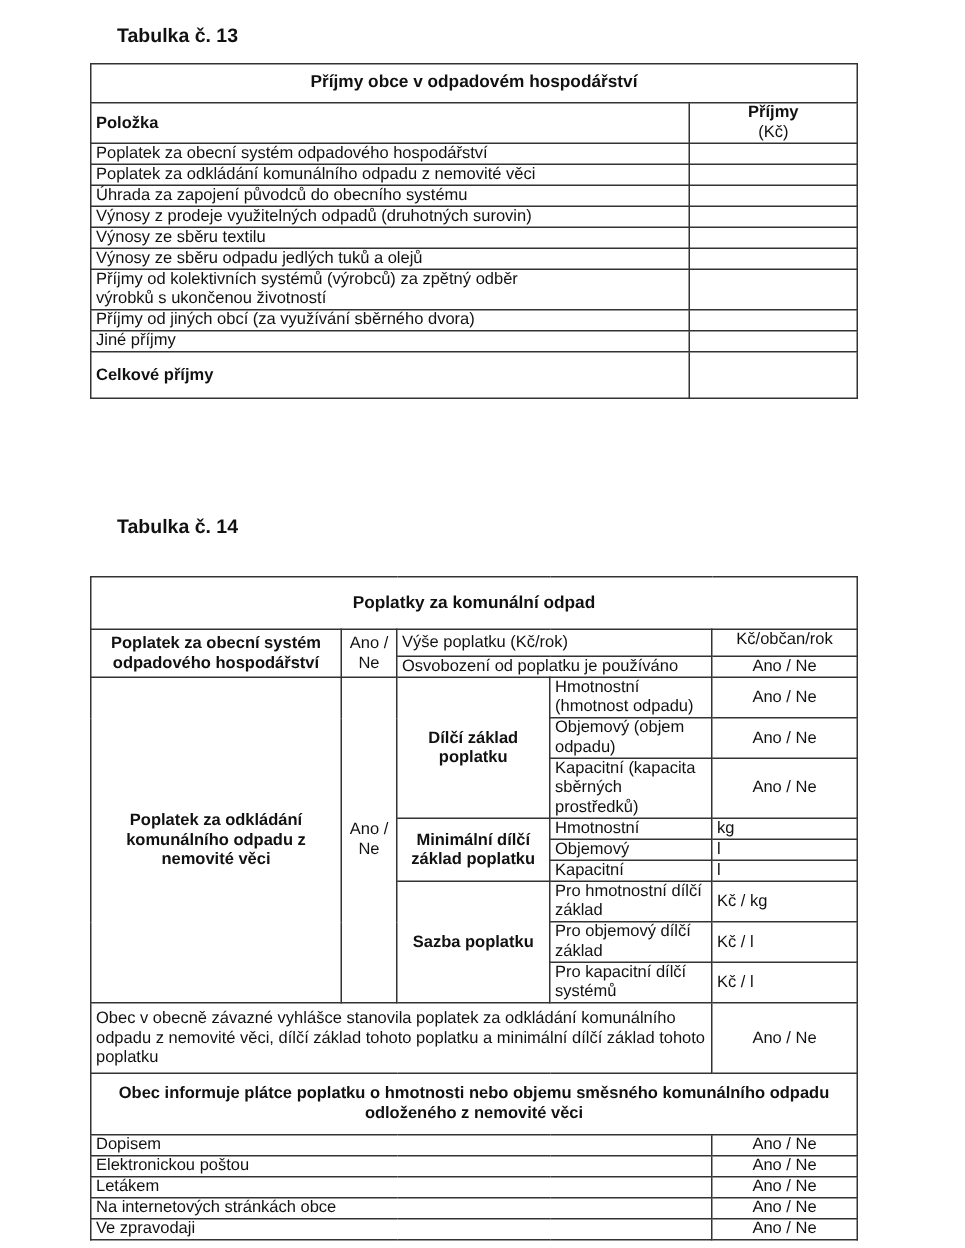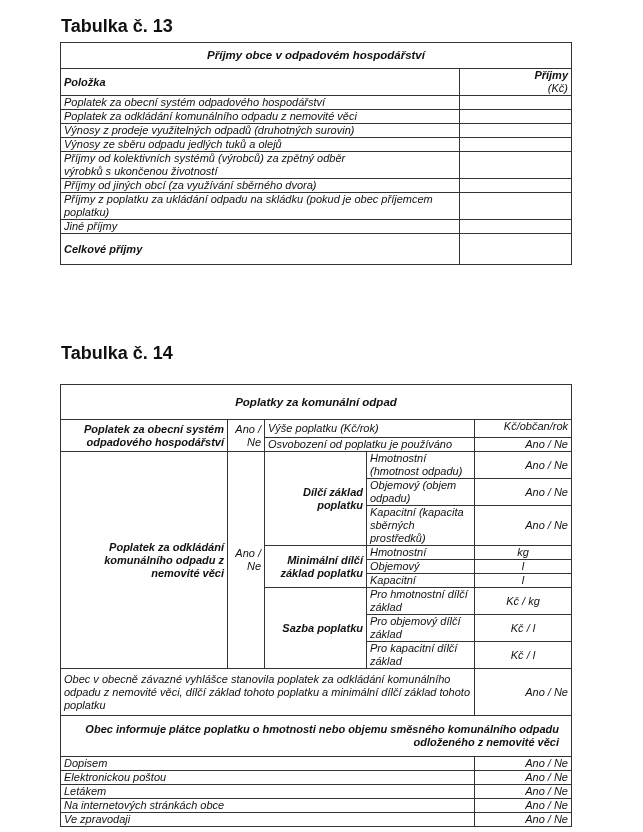--- a/index.html
+++ b/index.html
@@ -1,24 +1,24 @@
 <!DOCTYPE html>
 <html><head>
 <meta charset="utf-8">
 <style>
   html, body { margin: 0; padding: 0; background: #ffffff; }
   body { width: 643px; height: 832px; position: relative; overflow: hidden;
          font-family: "Liberation Sans", sans-serif; color: #111; }
-  .caption { position: absolute; left: 61px; font-weight: bold; font-size: 18px; }
+  .caption { position: absolute; left: 78px; font-weight: bold; font-size: 13px; }
   table { position: absolute; left: 60px; border-collapse: collapse; table-layout: fixed;
-          font-size: 11px; line-height: 13px; font-style: italic; }
+          font-size: 11px; line-height: 13px; }
   td { border: 1px solid #333; padding: 0 3px; vertical-align: middle; }
   .b { font-weight: bold; }
-  .c { text-align: right; }
-  .r { text-align: center; }
+  .c { text-align: center; }
+  .r { text-align: left; }
   .title { text-align: center; font-weight: bold; font-size: 11.5px; }
 </style>
 </head>
 <body>
 
 <div class="caption" style="top:16px">Tabulka č. 13</div>
 <table style="top:42px; width:511px;">
   <colgroup>
       <col style="width:399px">
       <col style="width:112px">
@@ -33,37 +33,41 @@
   </tr>
   <tr style="height:13px">
         <td>Poplatek za obecní systém odpadového hospodářství</td>
         <td></td>
       </tr>
   <tr style="height:13px">
         <td>Poplatek za odkládání komunálního odpadu z nemovité věci</td>
         <td></td>
       </tr>
   <tr style="height:13px">
+        <td>Úhrada za zapojení původců do obecního systému</td>
+        <td></td>
+      </tr>
+  <tr style="height:13px">
         <td>Výnosy z prodeje využitelných odpadů (druhotných surovin)</td>
+        <td></td>
+      </tr>
+  <tr style="height:13px">
+        <td>Výnosy ze sběru textilu</td>
         <td></td>
       </tr>
   <tr style="height:13px">
         <td>Výnosy ze sběru odpadu jedlých tuků a olejů</td>
         <td></td>
       </tr>
   <tr style="height:27px">
         <td style="padding-right:86px">Příjmy od kolektivních systémů (výrobců) za zpětný odběr výrobků s ukončenou životností</td>
         <td></td>
       </tr>
   <tr style="height:13px">
         <td>Příjmy od jiných obcí (za využívání sběrného dvora)</td>
-        <td></td>
-      </tr>
-  <tr style="height:27px">
-        <td style="padding-right:10px">Příjmy z poplatku za ukládání odpadu na skládku (pokud je obec příjemcem poplatku)</td>
         <td></td>
       </tr>
   <tr style="height:13px">
         <td>Jiné příjmy</td>
         <td></td>
       </tr>
   <tr style="height:31px">
         <td class="b">Celkové příjmy</td>
         <td></td>
       </tr>
@@ -126,21 +130,21 @@
   <tr style="height:27px">
     <td rowspan="3" class="b c">Sazba poplatku</td>
     <td>Pro hmotnostní dílčí základ</td>
     <td class="r">Kč / kg</td>
   </tr>
   <tr style="height:26px">
     <td>Pro objemový dílčí základ</td>
     <td class="r">Kč / l</td>
   </tr>
   <tr style="height:26px">
-    <td>Pro kapacitní dílčí základ</td>
+    <td>Pro kapacitní dílčí systémů</td>
     <td class="r">Kč / l</td>
   </tr>
 
   <tr style="height:47px">
     <td colspan="4">Obec v obecně závazné vyhlášce stanovila poplatek za odkládání komunálního odpadu z nemovité věci, dílčí základ tohoto poplatku a minimální dílčí základ tohoto poplatku</td>
     <td class="c">Ano / Ne</td>
   </tr>
 
   <tr style="height:41px">
     <td colspan="5" class="b c" style="padding:0 12px">Obec informuje plátce poplatku o hmotnosti nebo objemu směsného komunálního odpadu odloženého z nemovité věci</td>

